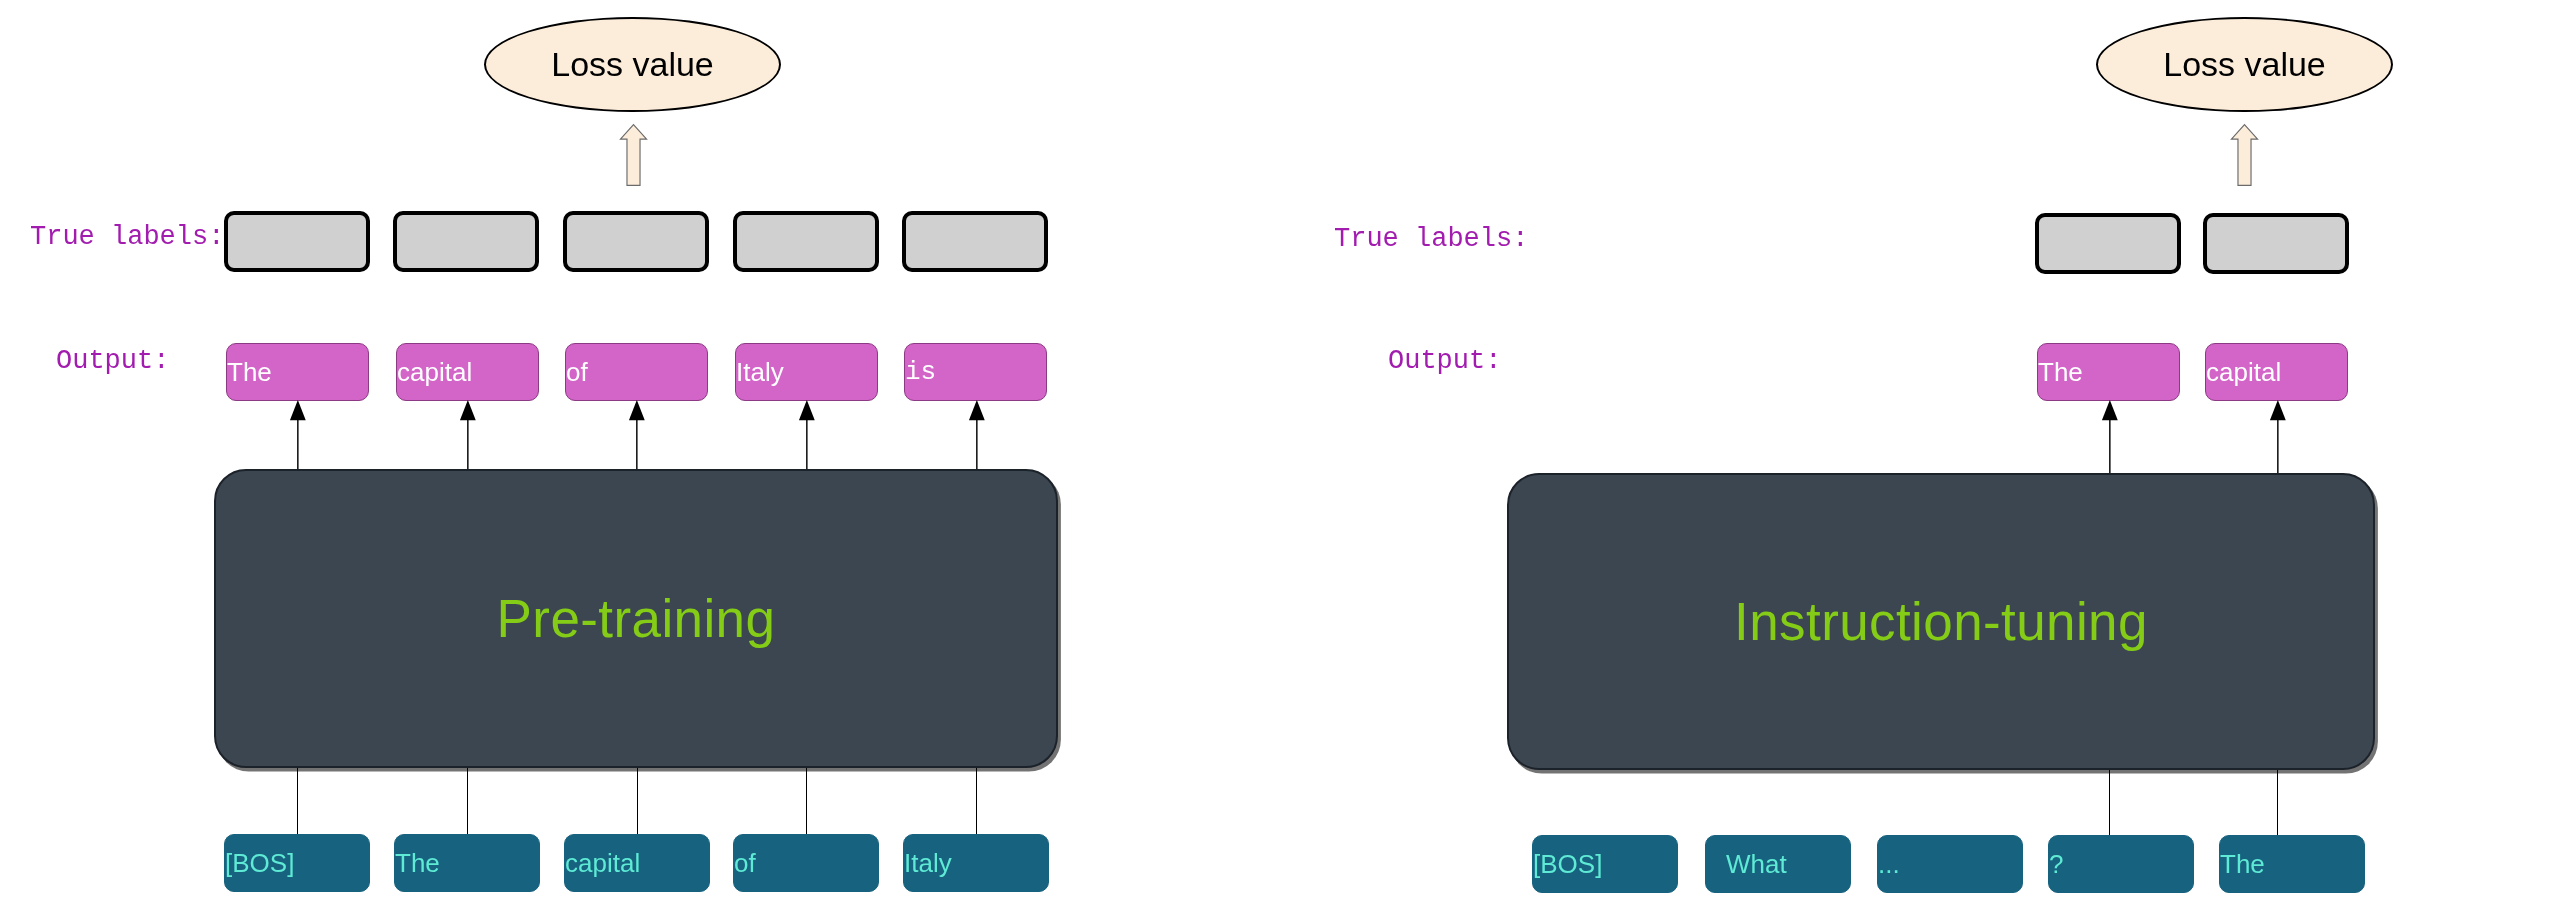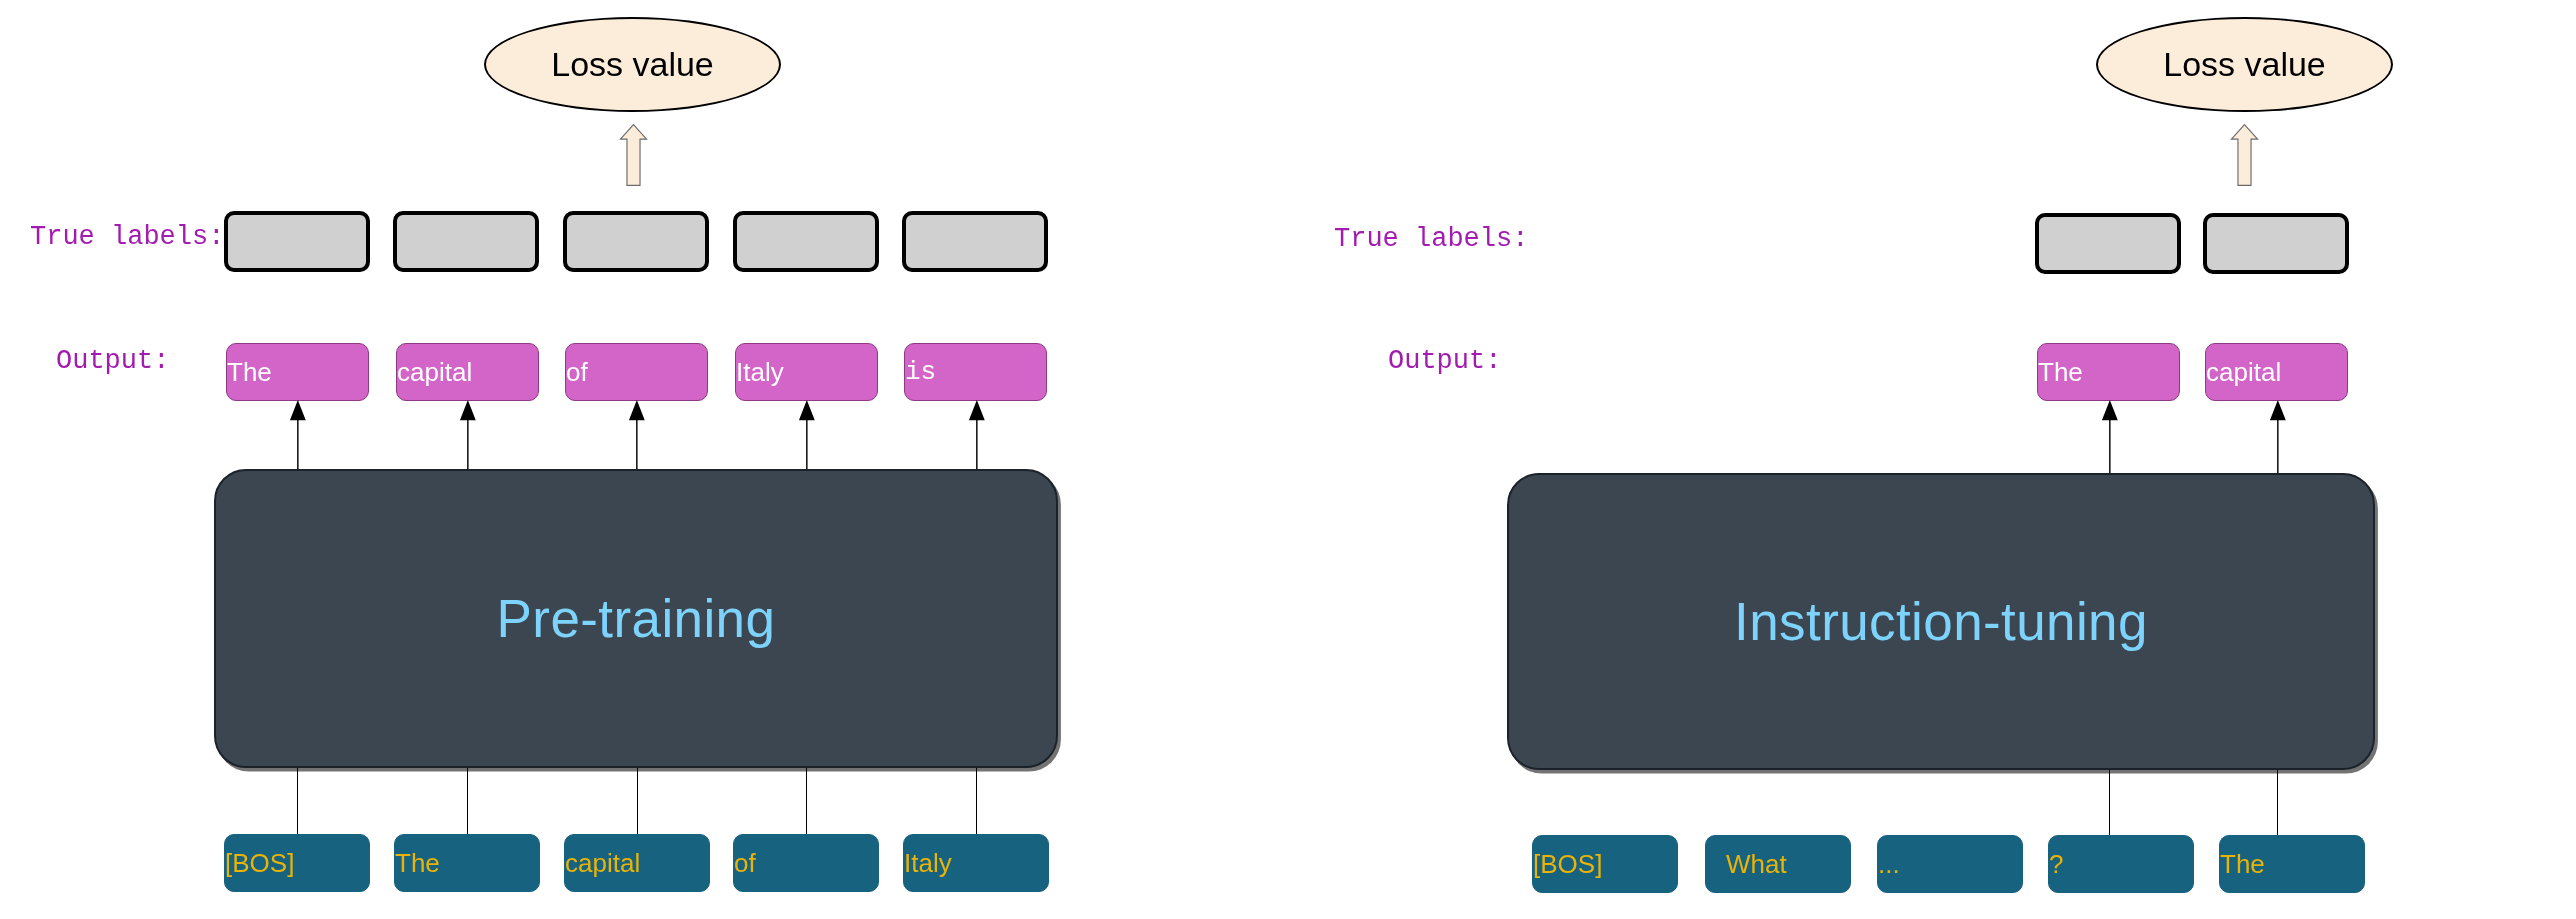--- a/index.html
+++ b/index.html
@@ -77,37 +77,37 @@
     border-radius: 10px;
     color: #ffffff;
     font-size: 26px;
   }
   .tok-in {
     width: 146px;
     height: 58px;
     background: #17627f;
     border: 0.7px solid #17627f;
     border-radius: 10px;
-    color: #eab308;
+    color: #5eead4;
     font-size: 26px;
   }
   
   .model-block {
     position: absolute;
     background: #3b4651;
     border: 2.2px solid #1c2229;
     border-radius: 32px;
     box-sizing: border-box;
     display: flex;
     align-items: center;
     justify-content: center;
     box-shadow: 2.9px 3.6px 0 rgba(0,0,0,0.55);
   }
   .model-block span {
-    color: #7dd3fc;
+    color: #84cc16;
     font-size: 53px;
     line-height: 1;
     letter-spacing: 0.4px;
   }
   
   .vline {
     position: absolute;
     width: 1.4px;
     background: #000000;
   }

